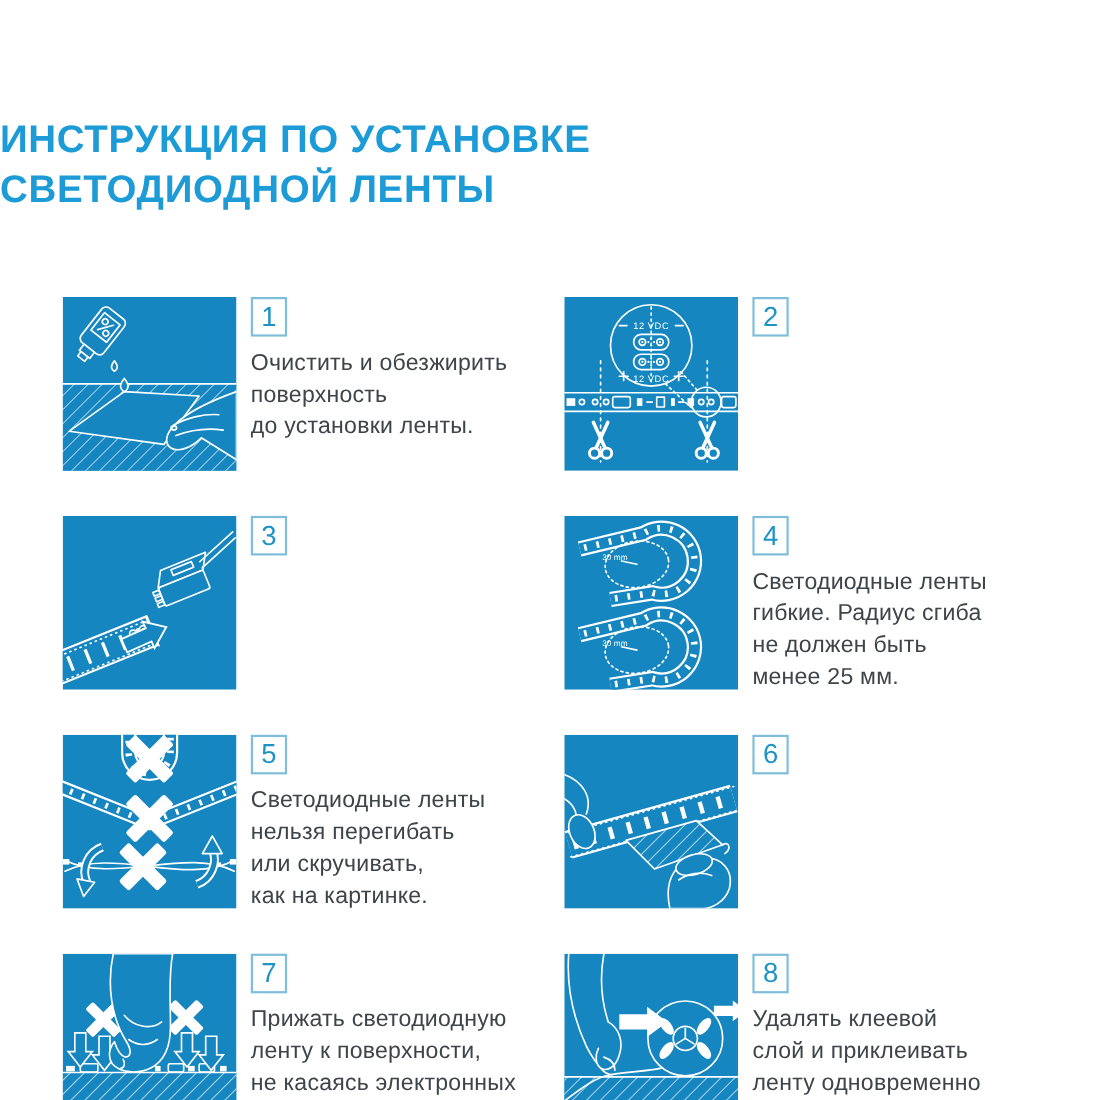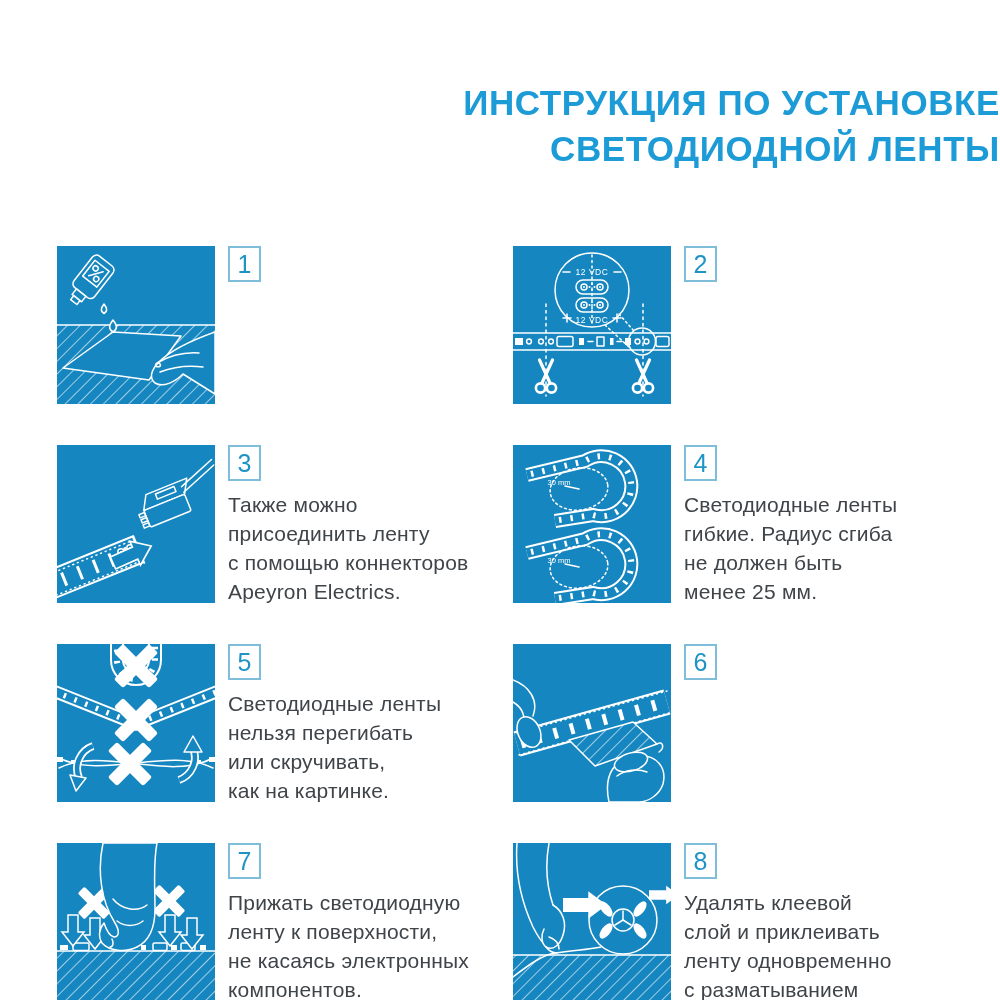--- a/index.html
+++ b/index.html
@@ -1,21 +1,21 @@
 <!DOCTYPE html>
 <html><head>
 <meta charset="utf-8">
 <style>
   html,body { margin:0; padding:0; background:#ffffff; }
   body { width:1000px; height:1000px; font-family:"Liberation Sans", sans-serif; }
   .page { position:relative; width:1000px; height:1000px; overflow:hidden; background:#fff; }
 
   .title {
-    margin:80px 0 0 0;
-    text-align:right;
+    margin:104px 0 0 0;
+    text-align:left;
     font-size:35px;
     line-height:46px;
     font-weight:700;
     letter-spacing:0.6px;
     color:#1c9bd7;
     white-space:pre-line;
   }
 
   .grid {
     margin:74px 0 0 57px;
@@ -97,20 +97,23 @@
             <line x1="4.5" y1="-14" x2="-4.5" y2="-2" class="ln"></line>
           </g>
           <path d="M47,58 C50,62 51,65 47,67.5 C43,65 44,62 47,58 Z" class="sh"></path>
           <path d="M56,74 C60,79 61,83 56,86 C51,83 52,79 56,74 Z" class="sh"></path>
         </svg>
       </div>
       <div class="side">
         <div class="badge">
             <span>1</span>
           </div>
+        <div class="step-text">Очистить и обезжирить
+поверхность
+до установки ленты.</div>
       </div>
     </div>
 
     <div class="step">
       <div class="illus">
         <svg viewBox="0 0 158 158">
           <rect width="158" height="158" fill="#1586bf"></rect>
           <g>
             <line x1="0" y1="87" x2="158" y2="87" class="ln"></line>
             <line x1="0" y1="104" x2="158" y2="104" class="ln"></line>
@@ -217,24 +220,20 @@
             <rect x="-30" y="5" width="6" height="3.5" class="ln"></rect>
             <line x1="20" y1="-16" x2="58" y2="-30" class="ln"></line>
             <line x1="20" y1="-10" x2="58" y2="-24" class="ln"></line>
           </g>
         </svg>
       </div>
       <div class="side">
         <div class="badge">
             <span>3</span>
           </div>
-        <div class="step-text">Также можно
-присоединить ленту
-с помощью коннекторов
-Apeyron Electrics.</div>
       </div>
     </div>
 
     <div class="step">
       <div class="illus">
         <svg viewBox="0 0 158 158">
           <rect width="158" height="158" fill="#1586bf"></rect>
           <g transform="translate(8,4)">
             <path d="M6,26 L64,12 A30,30 0 1 1 72,66 L34,72" stroke="#fff" stroke-width="14" fill="none"></path>
             <path d="M6,26 L64,12 A30,30 0 1 1 72,66 L34,72" stroke="#1586bf" stroke-width="10" fill="none"></path>

